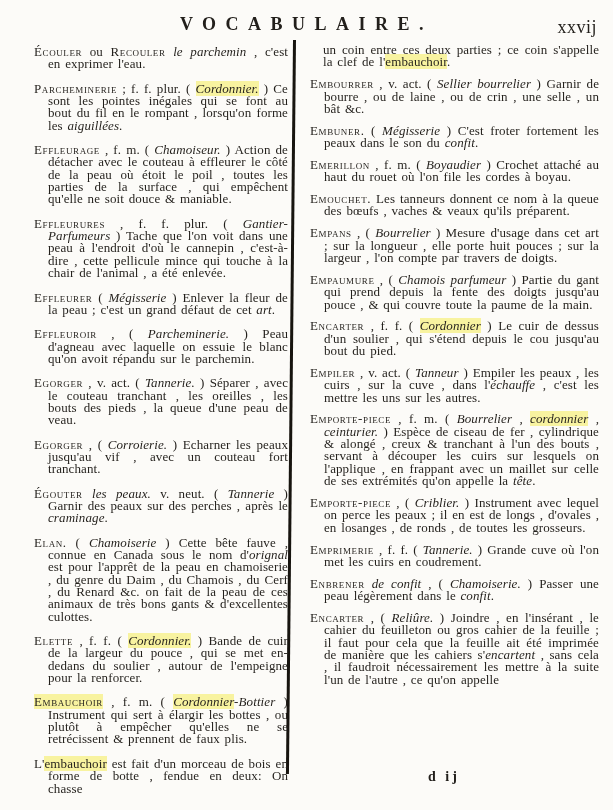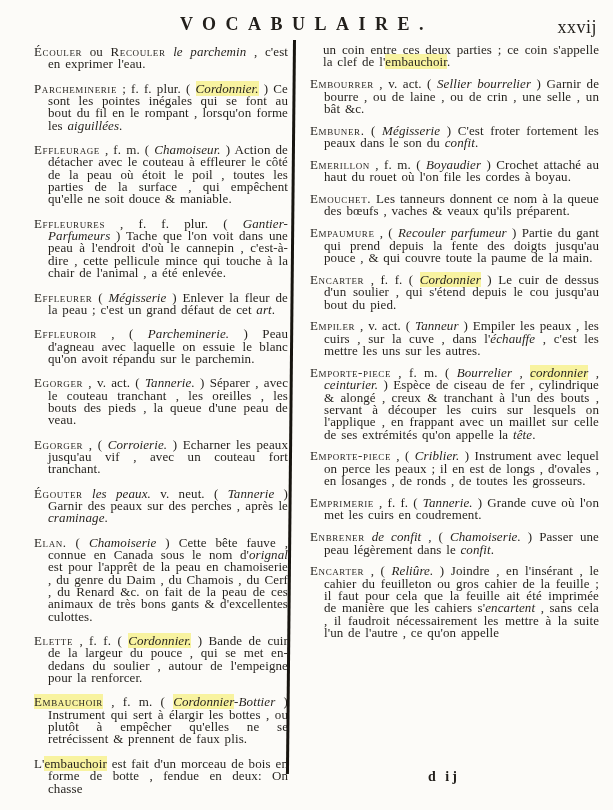--- a/index.html
+++ b/index.html
@@ -77,21 +77,22 @@
       <p class="entry"><span class="s-sc">Elette</span><span class="s-n"> , f. f. ( </span><span class="s-ih">Cordonnier.</span><span class="s-n"> ) Bande de cuir de la largeur du pouce , qui se met en-dedans du soulier , autour de l'empeigne pour la renforcer.</span></p>
       <p class="entry"><span class="s-sch">Embauchoir</span><span class="s-n"> , f. m. ( </span><span class="s-ih">Cordonnier</span><span class="s-i">-Bottier</span><span class="s-n"> ) Instrument qui sert à élargir les bottes , ou plutôt à empêcher qu'elles ne se retrécissent &amp; prennent de faux plis.</span></p>
       <p class="entry"><span class="s-n">L'</span><span class="s-h">embauchoir</span><span class="s-n"> est fait d'un morceau de bois en forme de botte , fendue en deux: On chasse</span></p>
     </div>
   <div class="column col-right">
       <p class="entry cont"><span class="s-n">un coin entre ces deux parties ; ce coin s'appelle la clef de l'</span><span class="s-h">embauchoir</span><span class="s-n">.</span></p>
       <p class="entry"><span class="s-sc">Embourrer</span><span class="s-n"> , v. act. ( </span><span class="s-i">Sellier bourrelier</span><span class="s-n"> ) Garnir de bourre , ou de laine , ou de crin , une selle , un bât &amp;c.</span></p>
       <p class="entry"><span class="s-sc">Embuner.</span><span class="s-n"> ( </span><span class="s-i">Mégisserie</span><span class="s-n"> ) C'est froter fortement les peaux dans le son du </span><span class="s-i">confit</span><span class="s-n">.</span></p>
       <p class="entry"><span class="s-sc">Emerillon</span><span class="s-n"> , f. m. ( </span><span class="s-i">Boyaudier</span><span class="s-n"> ) Crochet attaché au haut du rouet où l'on file les cordes à boyau.</span></p>
       <p class="entry"><span class="s-sc">Emouchet.</span><span class="s-n"> Les tanneurs donnent ce nom à la queue des bœufs , vaches &amp; veaux qu'ils préparent.</span></p>
-      <p class="entry"><span class="s-sc">Empaumure</span><span class="s-n"> , ( </span><span class="s-i">Recouler parfumeur</span><span class="s-n"> ) Partie du gant qui prend depuis la fente des doigts jusqu'au pouce , &amp; qui couvre toute la paume de la main.</span></p>
+      <p class="entry"><span class="s-sc">Empans</span><span class="s-n"> , ( </span><span class="s-i">Bourrelier</span><span class="s-n"> ) Mesure d'usage dans cet art ; sur la longueur , elle porte huit pouces ; sur la largeur , l'on compte par travers de doigts.</span></p>
+      <p class="entry"><span class="s-sc">Empaumure</span><span class="s-n"> , ( </span><span class="s-i">Chamois parfumeur</span><span class="s-n"> ) Partie du gant qui prend depuis la fente des doigts jusqu'au pouce , &amp; qui couvre toute la paume de la main.</span></p>
       <p class="entry"><span class="s-sc">Encarter</span><span class="s-n"> , f. f. ( </span><span class="s-ih">Cordonnier</span><span class="s-n"> ) Le cuir de dessus d'un soulier , qui s'étend depuis le cou jusqu'au bout du pied.</span></p>
       <p class="entry"><span class="s-sc">Empiler</span><span class="s-n"> , v. act. ( </span><span class="s-i">Tanneur</span><span class="s-n"> ) Empiler les peaux , les cuirs , sur la cuve , dans l'</span><span class="s-i">échauffe</span><span class="s-n"> , c'est les mettre les uns sur les autres.</span></p>
       <p class="entry"><span class="s-sc">Emporte-piece</span><span class="s-n"> , f. m. ( </span><span class="s-i">Bourrelier , </span><span class="s-ih">cordonnier</span><span class="s-i"> , ceinturier.</span><span class="s-n"> ) Espèce de ciseau de fer , cylindrique &amp; alongé , creux &amp; tranchant à l'un des bouts , servant à découper les cuirs sur lesquels on l'applique , en frappant avec un maillet sur celle de ses extrémités qu'on appelle la </span><span class="s-i">tête</span><span class="s-n">.</span></p>
       <p class="entry"><span class="s-sc">Emporte-piece</span><span class="s-n"> , ( </span><span class="s-i">Criblier.</span><span class="s-n"> ) Instrument avec lequel on perce les peaux ; il en est de longs , d'ovales , en losanges , de ronds , de toutes les grosseurs.</span></p>
       <p class="entry"><span class="s-sc">Emprimerie</span><span class="s-n"> , f. f. ( </span><span class="s-i">Tannerie.</span><span class="s-n"> ) Grande cuve où l'on met les cuirs en coudrement.</span></p>
       <p class="entry"><span class="s-sc">Enbrener</span><span class="s-n"> </span><span class="s-i">de confit</span><span class="s-n"> , ( </span><span class="s-i">Chamoiserie.</span><span class="s-n"> ) Passer une peau légèrement dans le </span><span class="s-i">confit</span><span class="s-n">.</span></p>
       <p class="entry"><span class="s-sc">Encarter</span><span class="s-n"> , ( </span><span class="s-i">Reliûre.</span><span class="s-n"> ) Joindre , en l'insérant , le cahier du feuilleton ou gros cahier de la feuille ; il faut pour cela que la feuille ait été imprimée de manière que les cahiers s'</span><span class="s-i">encartent</span><span class="s-n"> , sans cela , il faudroit nécessairement les mettre à la suite l'un de l'autre , ce qu'on appelle</span></p>
     </div>
   <div class="signature">d ij</div>
 </div>

